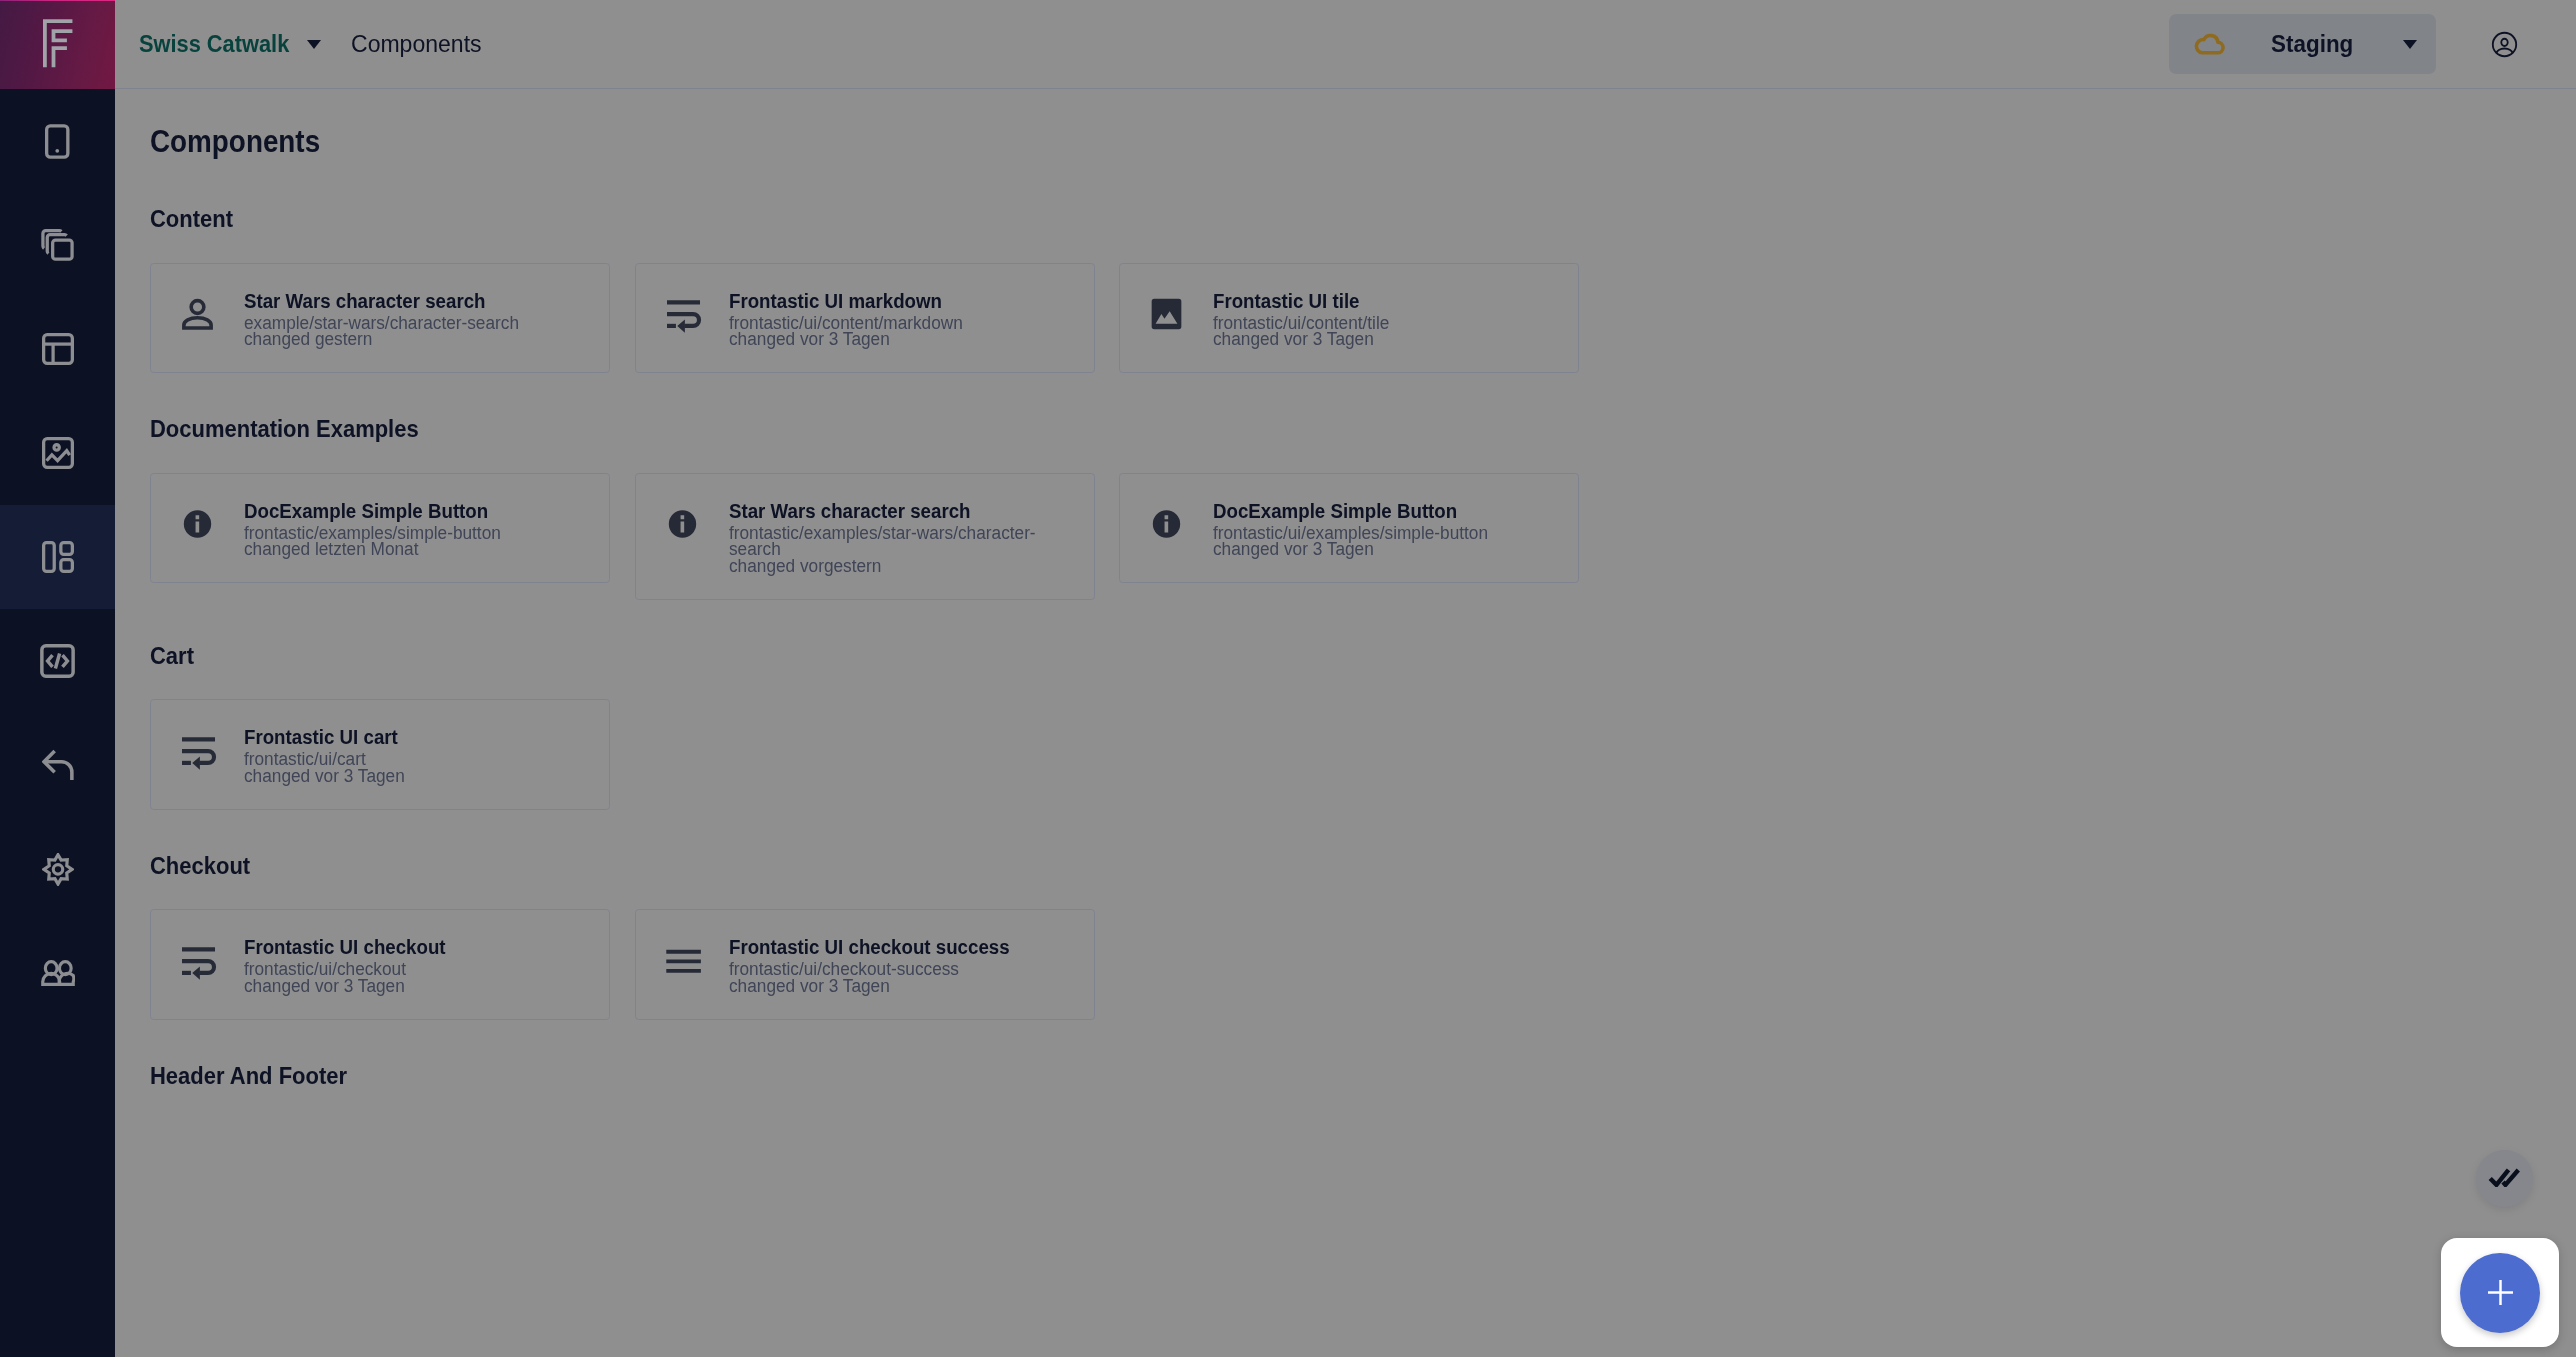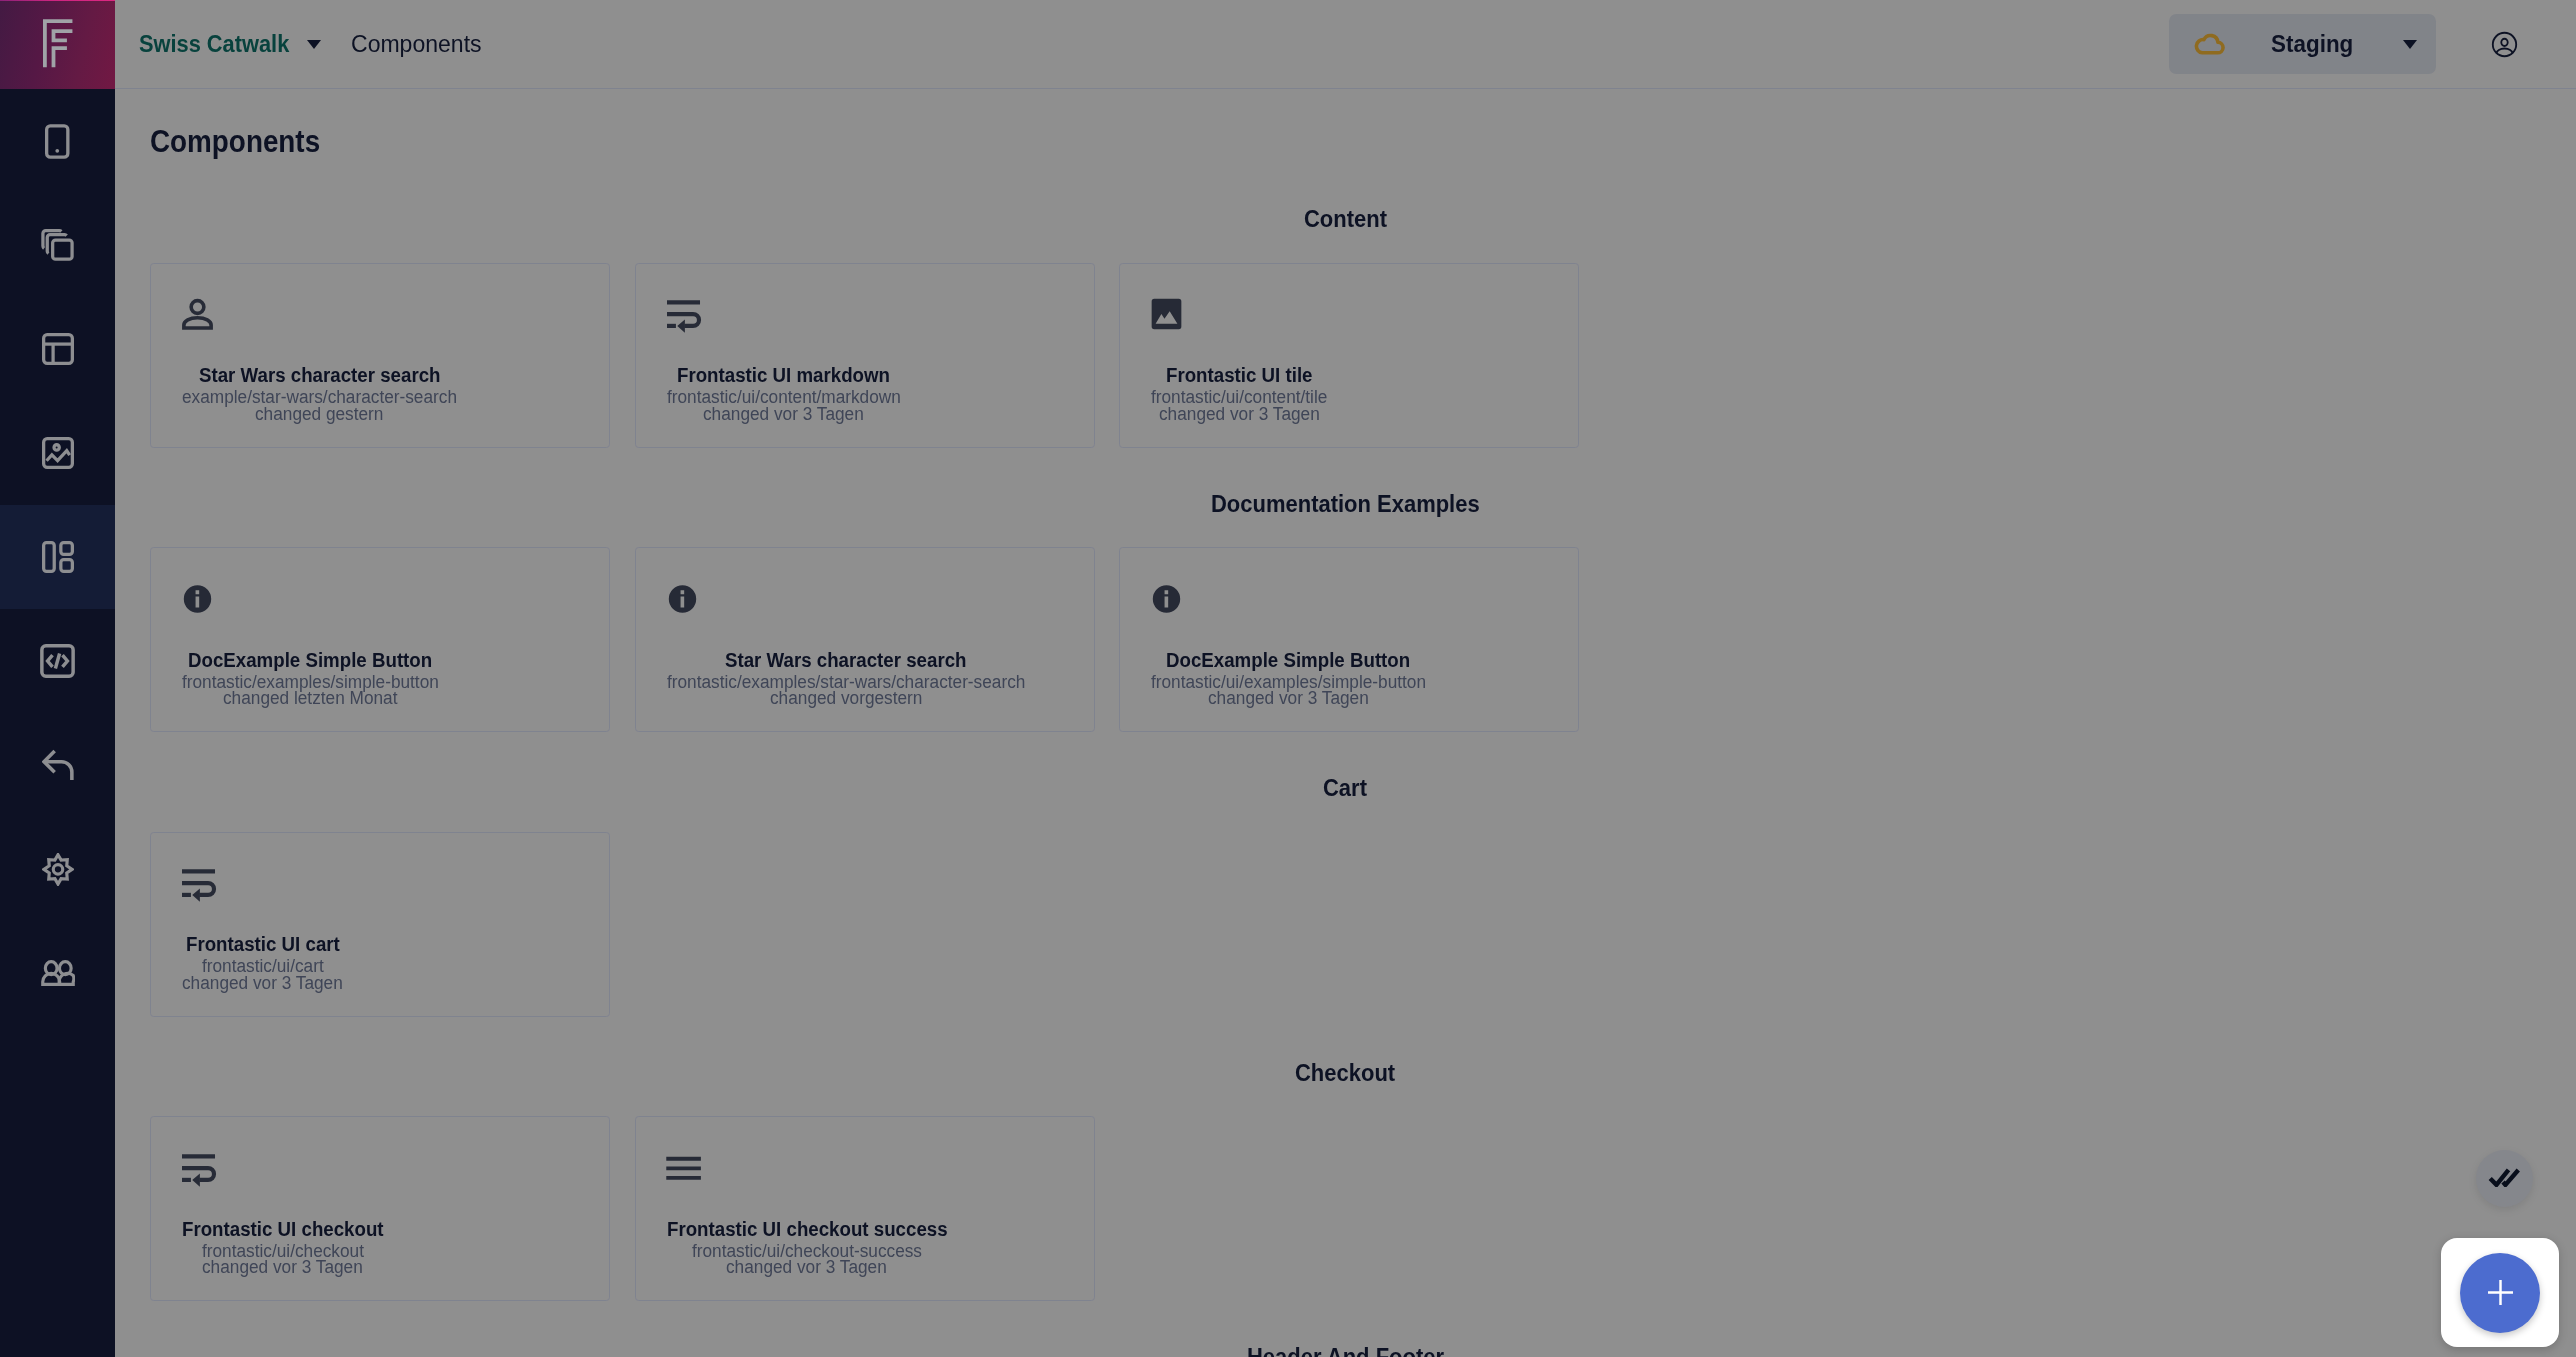--- a/index.html
+++ b/index.html
@@ -68,29 +68,29 @@
   .page-head { padding: 0 35px; }
   .page-title { font-size: 32px; font-weight: 700; color: #182140; line-height: 1; padding-top: 36px; }
   .page-title span { display:inline-block; transform: scaleX(0.87); transform-origin: left center; }
   .search-wrap { padding: 0 35px; }
   .search-label { font-size: 17.3px; color: #717c9b; line-height: 1; padding-top: 45px;}
   .search-label span { display:inline-block; transform: scaleX(0.965); transform-origin: left center; }
   .search-line { margin-top: 12.2px; display: flex; align-items: flex-start; padding-left: 1.4px; }
   .filter-divider { height: 0.7px; background: #e3e9ff; margin: 42px -35px 0 -35px; }
 
   .sections { padding: 50px 35px 0 35px; }
-  .section { margin-bottom: 0; text-align: center; }
+  .section { margin-bottom: 0; }
   .section + .section { margin-top: 44px; }
   .section-title { font-size: 24.5px; font-weight: 700; color: #182140; line-height:1; }
   .section-title span { display:inline-block; transform: scaleX(0.897); transform-origin: left center; }
   .cards { display: flex; flex-wrap: wrap; gap: 24.5px; margin-top: 31px; align-items: flex-start; }
   .card {
     width: 460px; border: 0.7px solid #e3e9ff; border-radius: 3.6px;
     background: #ffffff; padding: 23px 17.3px 24.5px 31px;
-    display: flex; align-items: flex-start; gap: 31px; cursor: pointer; flex-direction: column;
+    display: flex; align-items: flex-start; gap: 31px; cursor: pointer;
   }
   .card-icon { flex: 0 0 31px; width: 31px; height: 32px; display:flex; align-items:flex-start; justify-content:center; margin-top: 11.5px;}
   .card-icon svg { width: 31px; height: 32px; display:block; }
   .card-body { flex: 1 1 auto; min-width: 0; }
   .card-title { font-size: 20px; font-weight: 700; color: #182140; line-height: 28px; }
   .card-title span { display:inline-block; transform: scaleX(0.935); transform-origin: left center; }
   .card-sub { font-size: 17.6px; color: #717c9b; line-height: 16.5px; }
   .card-sub span { display:inline-block; transform: scaleX(0.98); transform-origin: left center; }
 
   

